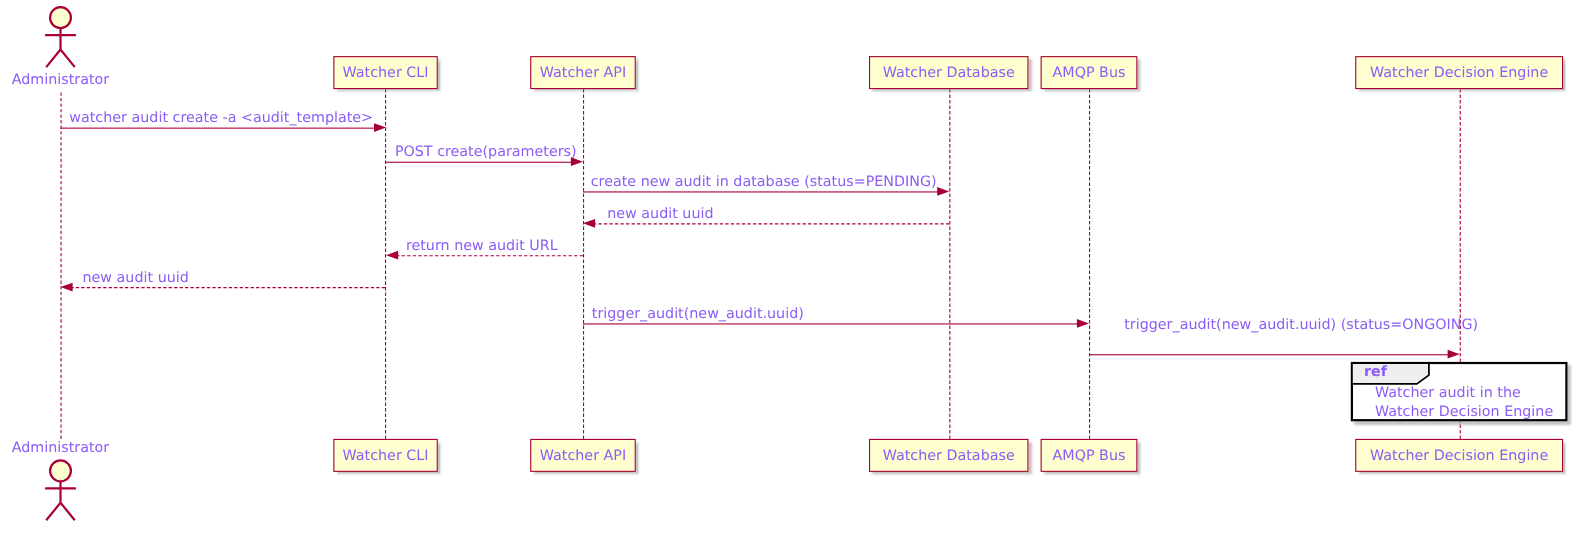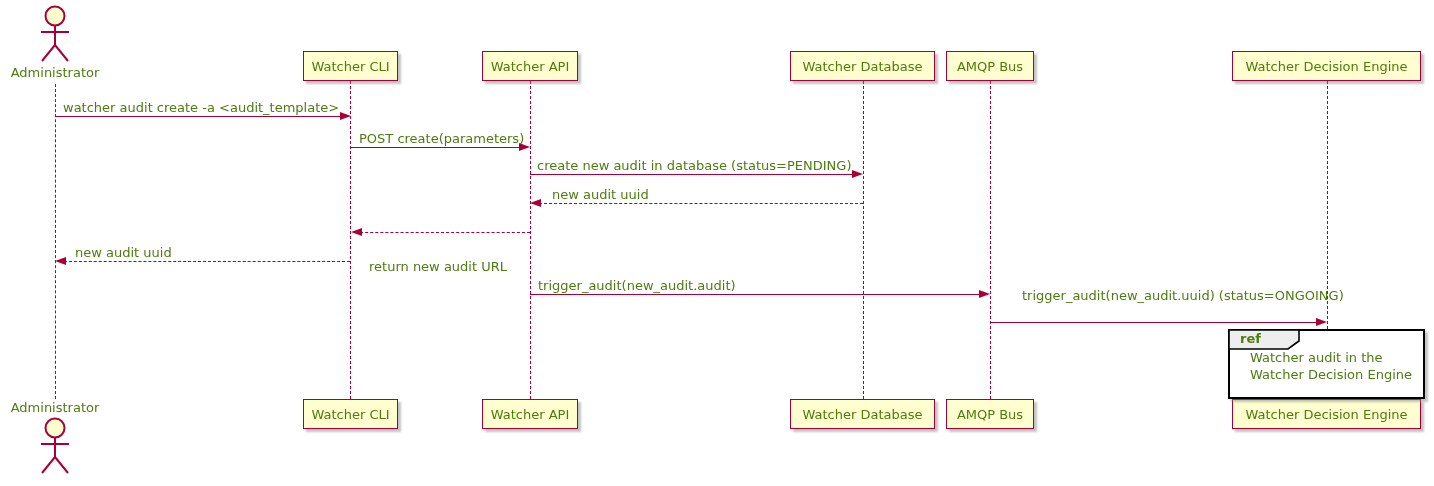--- a/index.html
+++ b/index.html
@@ -1,39 +1,39 @@
 <!DOCTYPE html>
 <html><head>
 <meta charset="utf-8">
 <style>
   html,body { margin:0; padding:0; background:#ffffff; }
   .canvas {
     position:relative; width:1434px; height:486px; background:#ffffff;
     font-family:"DejaVu Sans","Liberation Sans",sans-serif;
-    font-size:13px; color:#4d7c0f; overflow:hidden;
+    font-size:13px; color:#8b5cf6; overflow:hidden;
   }
   .lifeline { position:absolute; width:0; border-left:1px dashed #A80036; }
   .pbox {
     position:absolute; height:30px; box-sizing:border-box;
     background:#FEFECE; border:1.5px solid #A80036;
     display:flex; align-items:center; justify-content:center;
     white-space:nowrap; padding:0 6px;
     box-shadow:3px 3px 2px rgba(125,125,125,0.45);
   }
   .msg-label { position:absolute; white-space:nowrap; height:15px; line-height:15px; }
   .msg-line { position:absolute; height:0; }
   .msg-line.solid  { border-top:1.5px solid  #A80036; }
   .msg-line.dashed { border-top:1.5px dashed #A80036; }
   .arrow { position:absolute; width:0; height:0; }
   .arrow.right { border-left:11px  solid #A80036; border-top:4.5px solid transparent; border-bottom:4.5px solid transparent; }
   .arrow.left  { border-right:11px solid #A80036; border-top:4.5px solid transparent; border-bottom:4.5px solid transparent; }
   .actor-label { position:absolute; text-align:center; white-space:nowrap; }
   .actor-svg { position:absolute; }
   .ref-box {
-    position:absolute; left:1228px; top:329px; width:197px; height:70px;
+    position:absolute; left:1228px; top:329px; width:197px; height:54px;
     box-sizing:border-box; background:#ffffff; border:2px solid #000;
     box-shadow:3px 3px 2px rgba(125,125,125,0.45);
     padding-left:12px;
   }
   .ref-tag-svg { position:absolute; left:-2px; top:-2px; }
   .ref-tag-text { position:absolute; left:10px; top:0px; font-weight:bold; }
   .ref-content { position:absolute; left:20px; top:18px; line-height:17px; white-space:nowrap; }
 </style>
 </head>
 <body>
@@ -86,29 +86,29 @@
   <div class="arrow right" style="left:519px; top:143px;"></div>
 
   <div class="msg-label" style="left:537px; top:158px;text-align:center;">create new audit in database (status=PENDING)</div>
   <div class="msg-line solid" style="left:530px; top:174px; width:329px;"></div>
   <div class="arrow right" style="left:852px; top:170px;"></div>
 
   <div class="msg-label" style="left:552px; top:187px;">new audit uuid</div>
   <div class="msg-line dashed" style="left:534px; top:203px; width:329px;"></div>
   <div class="arrow left" style="left:530px; top:199px;"></div>
 
-  <div class="msg-label" style="left:369px; top:216px;margin-top:43px;">return new audit URL</div>
+  <div class="msg-label" style="left:369px; top:216px;">return new audit URL</div>
   <div class="msg-line dashed" style="left:355px; top:232px; width:175px;"></div>
   <div class="arrow left" style="left:351px; top:228px;"></div>
 
   <div class="msg-label" style="left:75px; top:245px;">new audit uuid</div>
   <div class="msg-line dashed" style="left:59px; top:261px; width:291px;"></div>
   <div class="arrow left" style="left:55px; top:257px;"></div>
 
-  <div class="msg-label" style="left:538px; top:278px;">trigger_audit(new_audit.audit)</div>
+  <div class="msg-label" style="left:538px; top:278px;">trigger_audit(new_audit.uuid)</div>
   <div class="msg-line solid" style="left:530px; top:294px; width:456px;"></div>
   <div class="arrow right" style="left:979px; top:290px;"></div>
 
   <div class="msg-label" style="left:998px; top:288px;margin-left:24px;">trigger_audit(new_audit.uuid) (status=ONGOING)</div>
   <div class="msg-line solid" style="left:990px; top:322px; width:333px;"></div>
   <div class="arrow right" style="left:1316px; top:318px;"></div>
 
   <div class="ref-box">
     <svg class="ref-tag-svg" width="74" height="22" viewBox="0 0 74 22">
       <path d="M1,1 L71,1 L71,12 L60,20 L1,20 Z" fill="#EEEEEE" stroke="#000000" stroke-width="1.6"></path>

